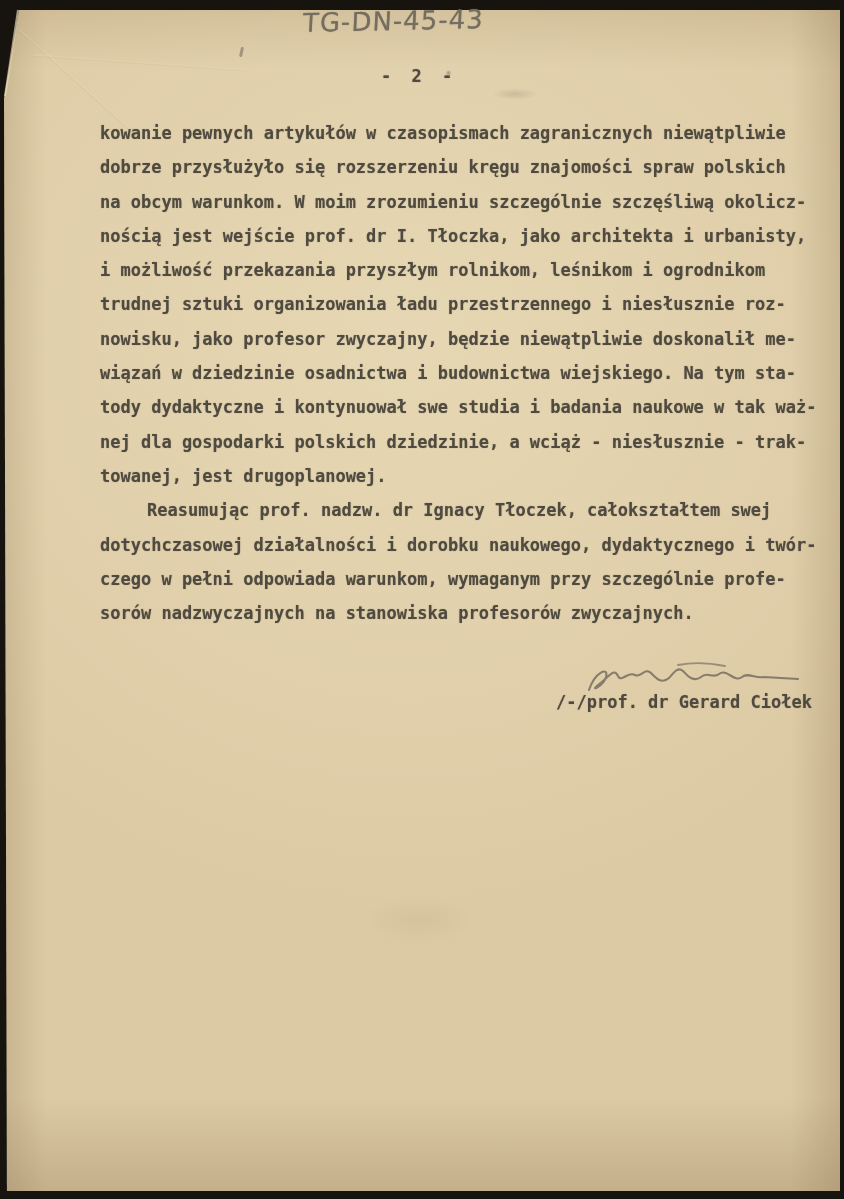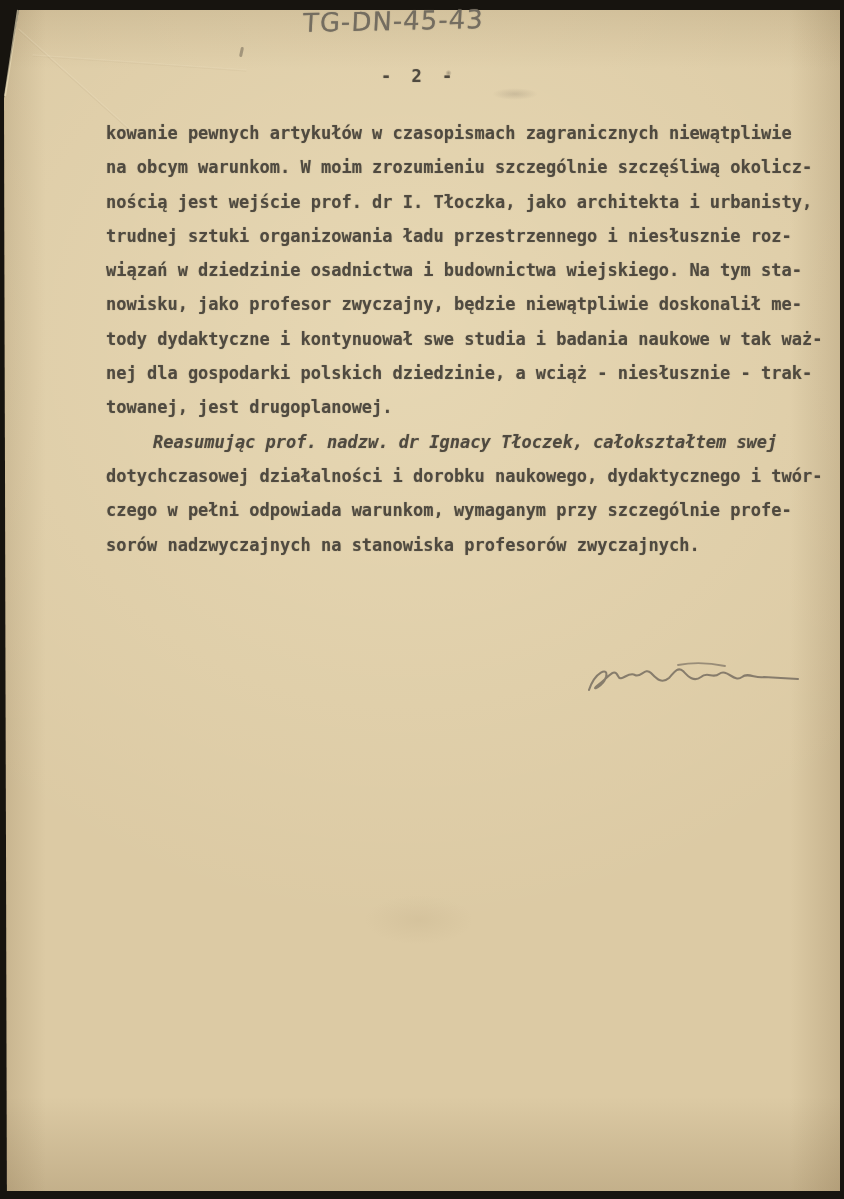--- a/index.html
+++ b/index.html
@@ -101,28 +101,28 @@
   }
   .page-number {
     position: absolute;
     left: 381px;
     top: 66px;
     font-size: 17px;
     letter-spacing: 5px;
   }
   .body-text {
     position: absolute;
-    left: 106px;
+    left: 100px;
     top: 116px;
     width: 724px;
     font-size: 17px;
     line-height: 34.3px;
   }
   .body-text .line { white-space: nowrap; }
-  .body-text .line.indent { text-indent: 47px; font-style: italic; }
+  .body-text .line.indent { text-indent: 47px; }
   .sig-scrawl {
     position: absolute;
     left: 583px;
     top: 656px;
     pointer-events: none;
   }
   .typed-signature {
     position: absolute;
     left: 556px;
     top: 692px;
@@ -147,35 +147,38 @@
   <div class="stain stain-dot"></div>
   <div class="stain stain-tick"></div>
   <div class="stain stain-smudge"></div>
 
   <div class="hand-ref">TG-DN-45-43</div>
 
   <div class="typed page-number">- 2 -</div>
 
   <div class="typed body-text" id="body-text">
       <div class="line">kowanie pewnych artykułów w czasopismach zagranicznych niewątpliwie</div>
+      <div class="line">dobrze przysłużyło się rozszerzeniu kręgu znajomości spraw polskich</div>
       <div class="line">na obcym warunkom. W moim zrozumieniu szczególnie szczęśliwą okolicz-</div>
       <div class="line">nością jest wejście prof. dr I. Tłoczka, jako architekta i urbanisty,</div>
+      <div class="line">i możliwość przekazania przyszłym rolnikom, leśnikom i ogrodnikom</div>
       <div class="line">trudnej sztuki organizowania ładu przestrzennego i niesłusznie roz-</div>
+      <div class="line">nowisku, jako profesor zwyczajny, będzie niewątpliwie doskonalił me-</div>
       <div class="line">wiązań w dziedzinie osadnictwa i budownictwa wiejskiego. Na tym sta-</div>
-      <div class="line">nowisku, jako profesor zwyczajny, będzie niewątpliwie doskonalił me-</div>
       <div class="line">tody dydaktyczne i kontynuował swe studia i badania naukowe w tak waż-</div>
       <div class="line">nej dla gospodarki polskich dziedzinie, a wciąż - niesłusznie - trak-</div>
       <div class="line">towanej, jest drugoplanowej.</div>
       <div class="line indent">Reasumując prof. nadzw. dr Ignacy Tłoczek, całokształtem swej</div>
       <div class="line">dotychczasowej działalności i dorobku naukowego, dydaktycznego i twór-</div>
       <div class="line">czego w pełni odpowiada warunkom, wymaganym przy szczególnie profe-</div>
       <div class="line">sorów nadzwyczajnych na stanowiska profesorów zwyczajnych.</div>
     </div>
 
   <svg class="sig-scrawl" width="240" height="46" viewBox="0 0 240 46">
     <g fill="none" stroke="#6a6258" stroke-width="2.1" stroke-linecap="round" opacity="0.75">
       <path d="M6,34 C12,16 26,10 23,21 C20,31 6,36 15,29 C26,21 31,11 35,20 C38,27 45,15 52,19 C58,22 62,11 68,17 C72,21 78,29 86,22 C90,18 94,10 100,15 C104,19 110,27 118,21 C124,15 130,23 136,18 C144,12 151,27 159,21 C165,16 173,23 181,21 L215,23"></path>
       <path d="M95,9 C110,6 128,7 142,10" stroke-width="1.8" opacity="0.8"></path>
     </g>
   </svg>
 
+  <div class="typed typed-signature">/-/prof. dr Gerard Ciołek</div>
 
 </div>
 
 </body></html>

